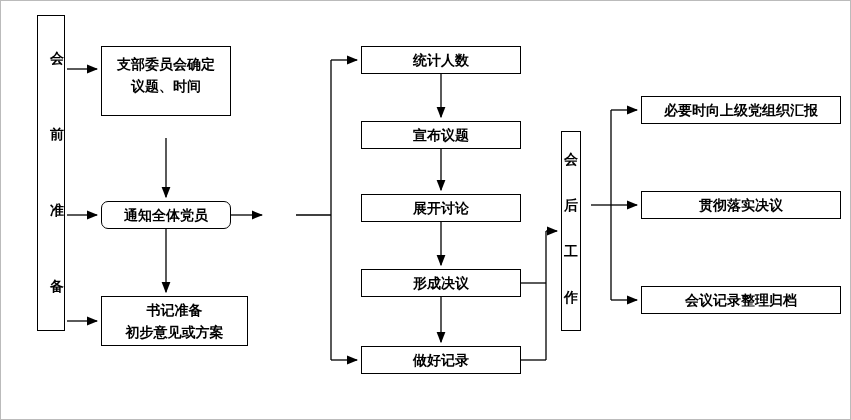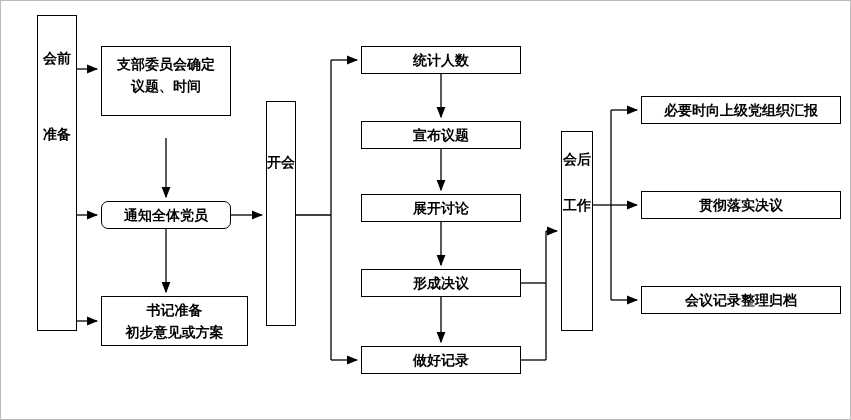--- a/index.html
+++ b/index.html
@@ -77,41 +77,40 @@
       <line x1="545" y1="230" x2="556" y2="230" marker-end="url(#arrow)"></line>
 
       <line x1="590" y1="204" x2="610" y2="204"></line>
       <line x1="610" y1="109" x2="610" y2="299"></line>
       <line x1="610" y1="109" x2="636" y2="109" marker-end="url(#arrow)"></line>
       <line x1="610" y1="204" x2="636" y2="204" marker-end="url(#arrow)"></line>
       <line x1="610" y1="299" x2="636" y2="299" marker-end="url(#arrow)"></line>
     </g>
   </svg>
 
-  <div class="node vnode v-pre" style="left:36px;top:14px;width:40px;height:316px;">会前准备</div>
+  <div class="node vnode v-pre" style="left:36px;top:14px;width:28px;height:316px;text-align:right;">会前准备</div>
 
   <div class="node top-align" style="left:100px;top:45px;width:130px;height:70px;">
     <span>支部委员会确定</span>
     <span>议题、时间</span>
   </div>
 
   <div class="node" style="left:100px;top:200px;width:130px;height:28px;border-radius:7px;">通知全体党员</div>
 
   <div class="node" style="left:100px;top:295px;width:147px;height:50px;">
     <span>书记准备</span>
     <span>初步意见或方案</span>
   </div>
 
-  <div class="node vnode v-meet" style="left:265px;top:100px;width:30px;height:225px;">开会</div>
 
   <div class="node" style="left:360px;top:45px;width:160px;height:28px;">统计人数</div>
   <div class="node" style="left:360px;top:120px;width:160px;height:28px;">宣布议题</div>
   <div class="node" style="left:360px;top:193px;width:160px;height:28px;">展开讨论</div>
   <div class="node" style="left:360px;top:268px;width:160px;height:28px;">形成决议</div>
   <div class="node" style="left:360px;top:345px;width:160px;height:28px;">做好记录</div>
 
-  <div class="node vnode v-post" style="left:560px;top:130px;width:32px;height:200px;">会后工作</div>
+  <div class="node vnode v-post" style="left:560px;top:130px;width:20px;height:200px;">会后工作</div>
 
   <div class="node" style="left:640px;top:95px;width:200px;height:28px;">必要时向上级党组织汇报</div>
   <div class="node" style="left:640px;top:190px;width:200px;height:28px;">贯彻落实决议</div>
   <div class="node" style="left:640px;top:285px;width:200px;height:28px;">会议记录整理归档</div>
 
 </div>
 
 </body></html>

